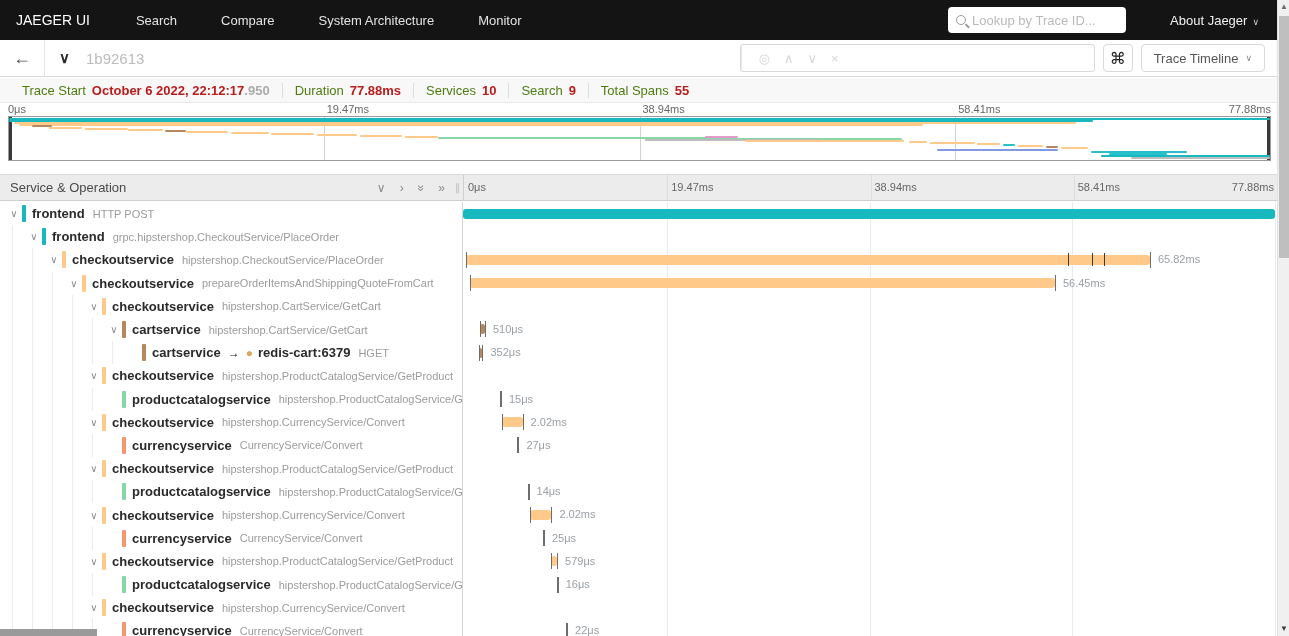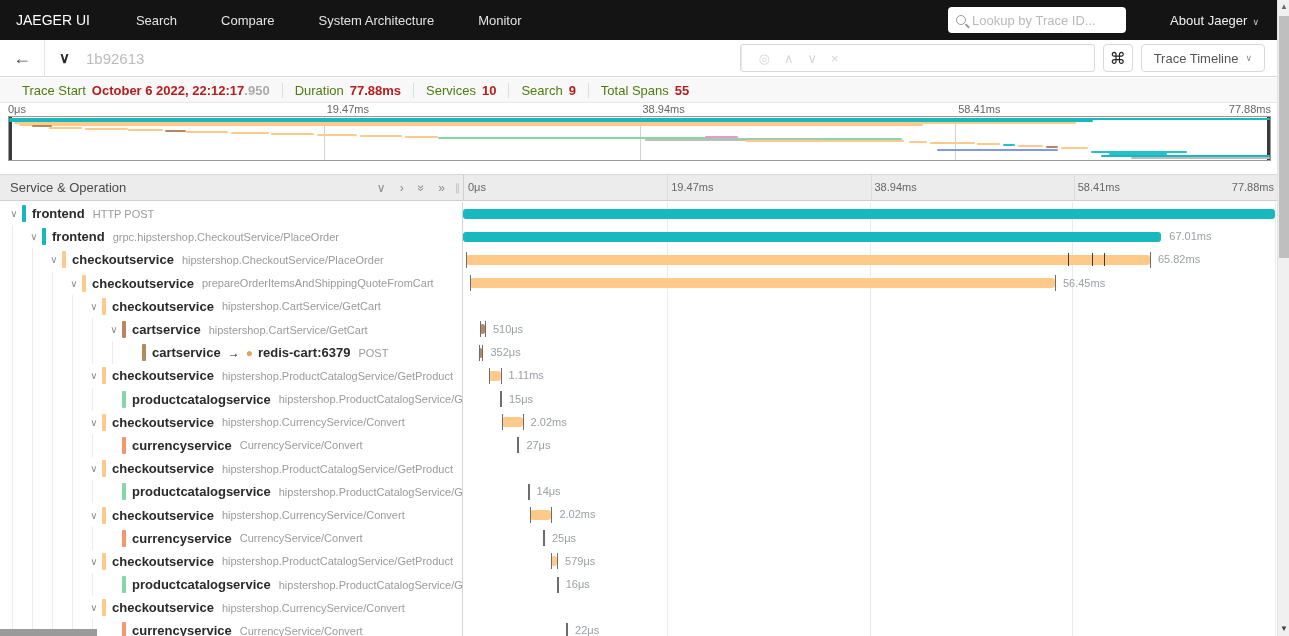--- a/index.html
+++ b/index.html
@@ -289,24 +289,20 @@
     <div class="name-col">
             <div class="guide" style="left: 12px;"></div>
       <div class="name-content" style="padding-left: 26px;">
         <span class="row-chevron">∨</span>
         <span class="chip" style="background: rgb(23, 184, 190);"></span>
         <span class="svc">frontend</span>
 
         <span class="op">grpc.hipstershop.CheckoutService/PlaceOrder</span>
       </div>
     </div>
-    <div class="bar-area">
-      <div class="bar" style="left: 0%; width: 86%; background: rgb(23, 184, 190);"></div>
-      <span class="dur" style="left: calc(86% + 8px);">67.01ms</span>
-    </div>
   </div>
         <div class="row">
     <div class="name-col">
             <div class="guide" style="left: 32px;"></div>
             <div class="guide" style="left: 12px;"></div>
       <div class="name-content" style="padding-left: 46px;">
         <span class="row-chevron">∨</span>
         <span class="chip" style="background: rgb(255, 201, 137);"></span>
         <span class="svc">checkoutservice</span>
 
@@ -390,21 +386,21 @@
             <div class="guide" style="left: 12px;"></div>
       <div class="name-content" style="padding-left: 126px;">
         <span class="row-chevron" style="visibility: hidden;">∨</span>
         <span class="chip" style="background: rgb(183, 136, 94);"></span>
         <span class="svc">cartservice</span>
         <span class="peer-wrap">
           <span class="peer-arrow">→</span>
           <span class="peer-dot">●</span>
           <span class="peer">redis-cart:6379</span>
         </span>
-        <span class="op">POST</span>
+        <span class="op">HGET</span>
       </div>
     </div>
     <div class="bar-area">
       <div class="bar" style="left: 1.95%; width: 0.45%; background: rgb(183, 136, 94);"></div>
       <span class="dur" style="left: calc(2.4% + 8px);">352μs</span>
     <div class="edge" style="left: 1.95%;"></div>
             <div class="edge" style="left: 2.4%;"></div>
           </div>
   </div>
         <div class="row">
@@ -414,26 +410,20 @@
             <div class="guide" style="left: 32px;"></div>
             <div class="guide" style="left: 12px;"></div>
       <div class="name-content" style="padding-left: 86px;">
         <span class="row-chevron">∨</span>
         <span class="chip" style="background: rgb(255, 201, 137);"></span>
         <span class="svc">checkoutservice</span>
 
         <span class="op">hipstershop.ProductCatalogService/GetProduct</span>
       </div>
     </div>
-    <div class="bar-area">
-      <div class="bar" style="left: 3.2%; width: 1.43%; background: rgb(255, 201, 137);"></div>
-      <span class="dur" style="left: calc(4.63% + 8px);">1.11ms</span>
-    <div class="edge" style="left: 3.2%;"></div>
-            <div class="edge" style="left: 4.63%;"></div>
-          </div>
   </div>
         <div class="row">
     <div class="name-col">
             <div class="guide" style="left: 92px;"></div>
             <div class="guide" style="left: 72px;"></div>
             <div class="guide" style="left: 52px;"></div>
             <div class="guide" style="left: 32px;"></div>
             <div class="guide" style="left: 12px;"></div>
       <div class="name-content" style="padding-left: 106px;">
         <span class="row-chevron" style="visibility: hidden;">∨</span>

